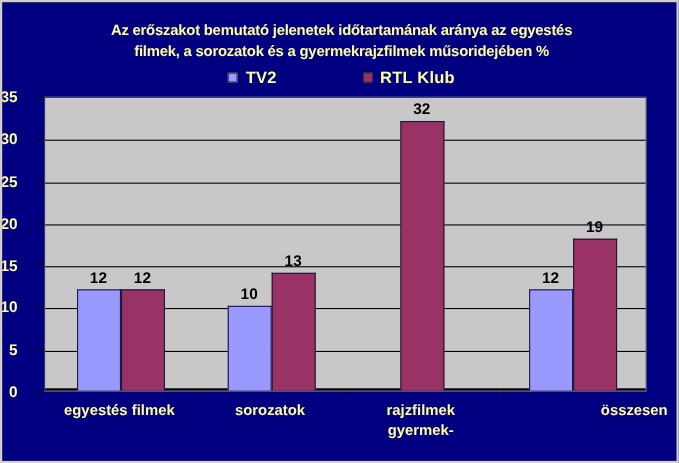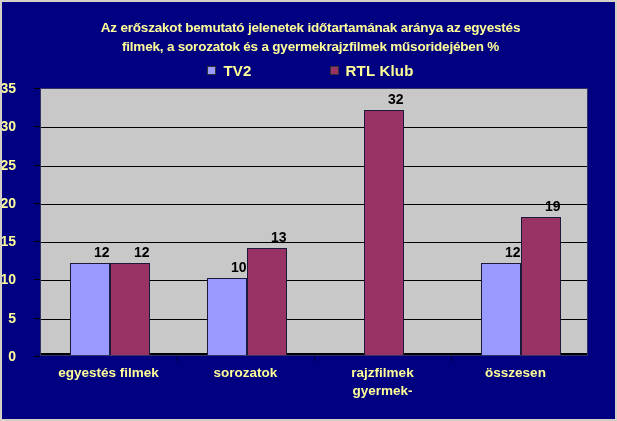--- a/index.html
+++ b/index.html
@@ -115,21 +115,21 @@
   .bar {
     width: 40px;
     border: 1px solid #1a1a3a;
     border-bottom: none;
   }
   .bar.tv2 { background: #9999ff; }
   .bar.rtl { background: #993366; }
   .bar-value {
     position: absolute;
     left: 0; width: 40px;
-    text-align: right;
+    text-align: center;
     color: #000000;
     font-size: 14px;
     font-weight: bold;
   }
 
   
   .xcat {
     position: absolute;
     top: 362px;
     text-align: center;
@@ -247,18 +247,18 @@
     <div class="xcat" style="left:38px; width:137px;">
       <span>egyestés filmek</span>
     </div>
     <div class="xcat" style="left:175px; width:137px;">
       <span>sorozatok</span>
     </div>
     <div class="xcat" style="left:312px; width:137px;">
       <span>rajzfilmek</span>
       <span>gyermek-</span>
     </div>
-    <div class="xcat" style="left:445px; width:137px;">
+    <div class="xcat" style="left:468px; width:137px;text-align:right;">
       <span>összesen</span>
     </div>
   </div>
 
 </div>
 
 </body></html>

